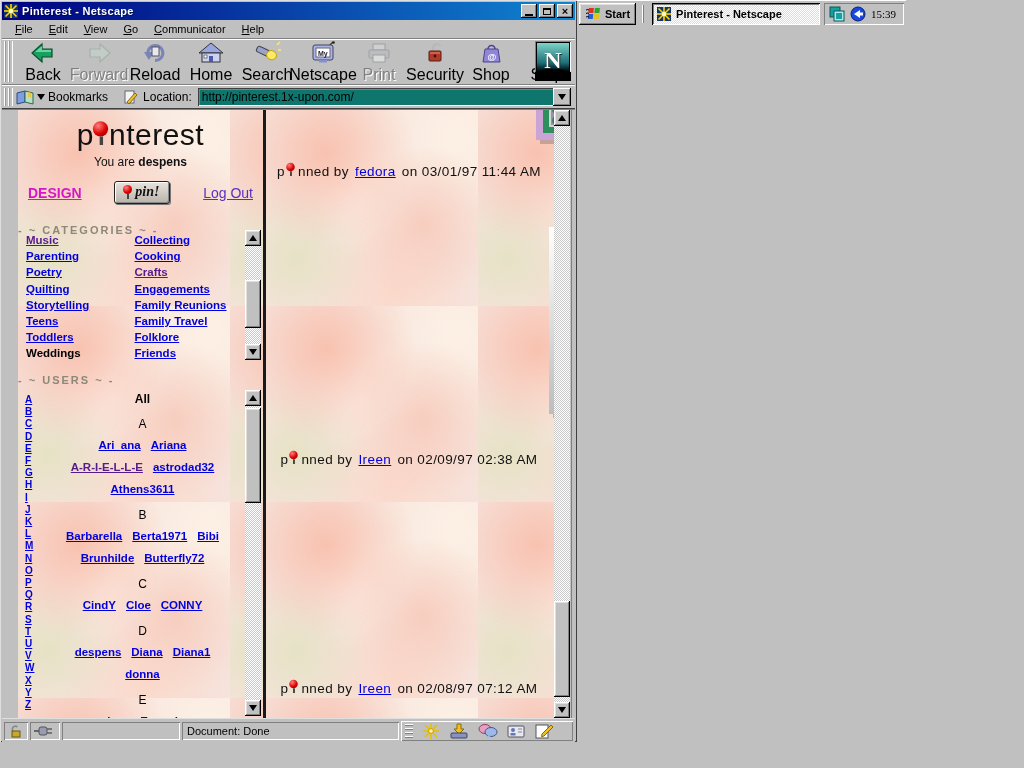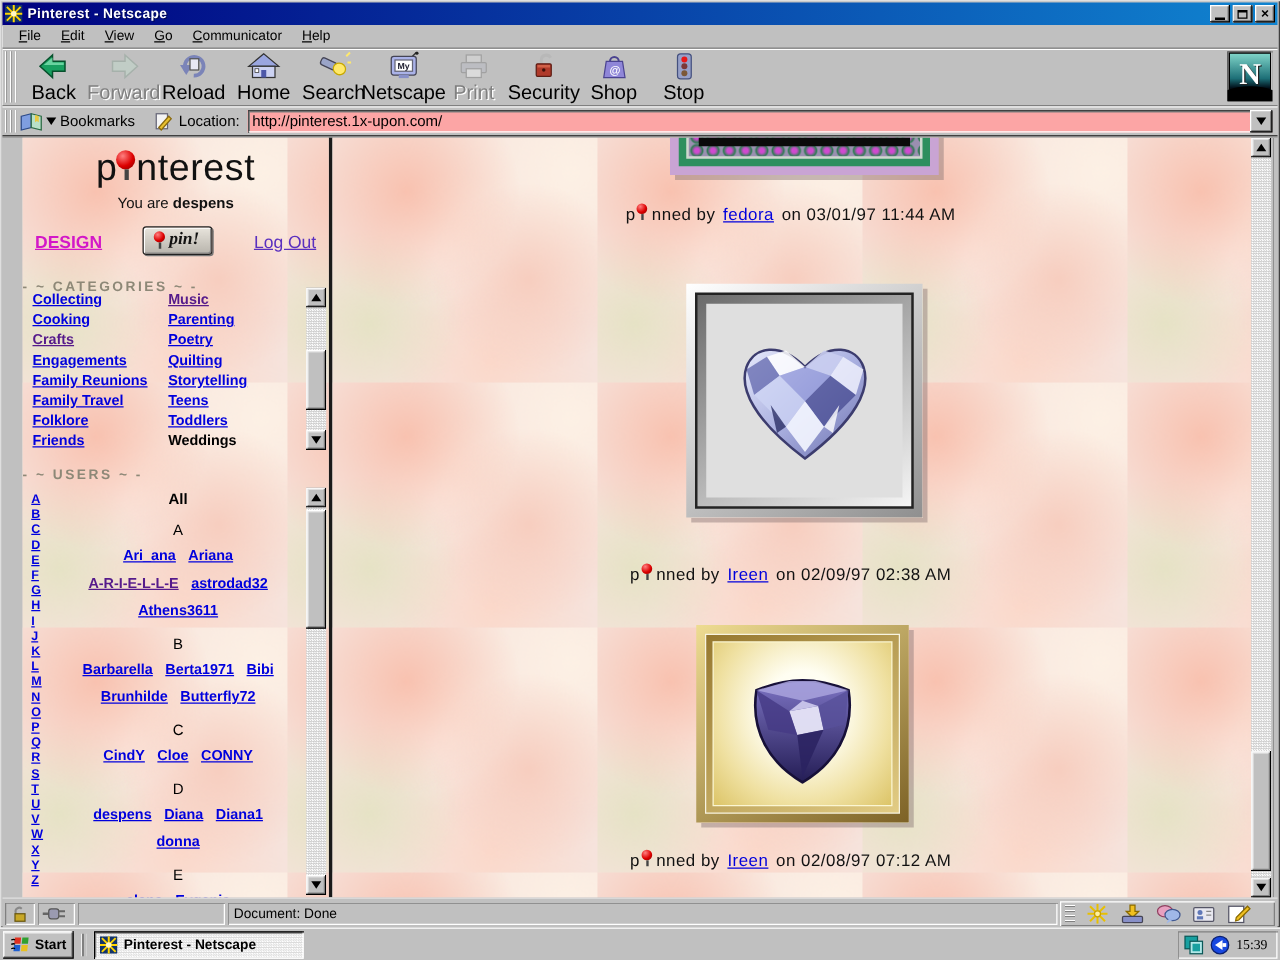--- a/index.html
+++ b/index.html
@@ -1,19 +1,19 @@
 <!DOCTYPE html>
 <html><head>
 <meta charset="utf-8">
 <style>
   * { margin:0; padding:0; box-sizing:border-box; }
   html,body { width:1024px; height:768px; overflow:hidden; }
   body { font-family:"Liberation Sans", sans-serif; background:#c0c0c0; }
 
-  .screen { width:1024px; height:768px; display:flex; flex-direction:column; }
+  .screen { width:1024px; height:768px; display:flex; flex-direction:row; }
 
   
   .ns-window { height:742px; background:#c0c0c0; padding:2px 2px 0 2px;
     box-shadow: inset 1px 1px 0 #dfdfdf, inset -1px -1px 0 #404040; display:flex; flex-direction:column; }
 
   .titlebar { height:18px; background:linear-gradient(90deg,#000080,#1084d0); display:flex; align-items:center; padding:0 2px; }
   .titlebar .title { color:#fff; font-weight:bold; font-size:11px; margin-left:4px; flex:1;
     text-shadow:1px 1px 0 rgba(0,0,0,.4); letter-spacing:.3px; }
   .tb-sysbtn { width:16px; height:14px; background:#c0c0c0; margin-left:2px;
     box-shadow: inset -1px -1px 0 #000, inset 1px 1px 0 #fff, inset -2px -2px 0 #808080;
@@ -36,21 +36,21 @@
   .tb-btn.disabled svg { opacity:.55; filter:grayscale(35%); }
   .throbber { position:absolute; right:4px; top:2px; width:36px; height:40px; background:#000;
     box-shadow: inset 1px 1px 0 #808080, inset -1px -1px 0 #fff; overflow:hidden; }
   .throbber .sky { position:absolute; inset:2px; background:linear-gradient(#7fd4c8,#1d6f77 55%,#02131d 75%,#000); }
   .throbber .hill { position:absolute; left:-8px; right:-8px; bottom:-10px; height:22px; background:#000; border-radius:50% 50% 0 0; }
   .throbber .nletter { position:absolute; width:100%; text-align:center; top:6px; color:#fff; font-family:"Liberation Serif",serif; font-weight:bold; font-size:24px; text-shadow:1px 1px 0 #222; }
 
   .locbar { height:24px; display:flex; align-items:center; border-bottom:1px solid #404040; padding-right:4px; }
   .loc-label { font-size:12px; margin:0 6px 0 3px; }
   .loc-book { display:flex; align-items:center; }
-  .loc-field { flex:1; height:18px; background:#fca5a5; box-shadow: inset 1px 1px 0 #404040, inset -1px -1px 0 #fff, inset 2px 2px 0 #808080;
+  .loc-field { flex:1; height:18px; background:#0f766e; box-shadow: inset 1px 1px 0 #404040, inset -1px -1px 0 #fff, inset 2px 2px 0 #808080;
     display:flex; align-items:center; }
   .loc-url { font-size:12px; padding-left:4px; flex:1; color:#000; white-space:nowrap; }
   .loc-drop { width:18px; height:18px; background:#c0c0c0; box-shadow: inset -1px -1px 0 #000, inset 1px 1px 0 #fff, inset -2px -2px 0 #808080;
     display:flex; align-items:center; justify-content:center; }
   .tri { width:0; height:0; }
   .tri-down { border-left:4px solid transparent; border-right:4px solid transparent; border-top:6px solid #000; }
   .tri-up { border-left:4px solid transparent; border-right:4px solid transparent; border-bottom:6px solid #000; }
 
   
   .content { flex:1; display:flex; overflow:hidden; border-top:1px solid #808080;padding-left:16px; }
@@ -348,39 +348,39 @@
             <span class="pushpin"></span>
             <span class="pin-btn-label">pin!</span>
           </span>
           <a class="logout-link" href="#">Log Out</a>
         </div>
 
         <div class="side-header">- ~ CATEGORIES ~ -</div>
 
         <div class="cat-pane">
           <div class="cat-cols">
+            <div class="cat-col" id="catcol2">
+                <a href="#" class="slink visited">Music</a>
+                <a href="#" class="slink">Parenting</a>
+                <a href="#" class="slink">Poetry</a>
+                <a href="#" class="slink">Quilting</a>
+                <a href="#" class="slink">Storytelling</a>
+                <a href="#" class="slink">Teens</a>
+                <a href="#" class="slink">Toddlers</a>
+                <span class="cat-current">Weddings</span>
+              </div>
             <div class="cat-col" id="catcol1">
                 <a href="#" class="slink">Collecting</a>
                 <a href="#" class="slink">Cooking</a>
                 <a href="#" class="slink visited">Crafts</a>
                 <a href="#" class="slink">Engagements</a>
                 <a href="#" class="slink">Family Reunions</a>
                 <a href="#" class="slink">Family Travel</a>
                 <a href="#" class="slink">Folklore</a>
                 <a href="#" class="slink">Friends</a>
-              </div>
-            <div class="cat-col" id="catcol2">
-                <a href="#" class="slink visited">Music</a>
-                <a href="#" class="slink">Parenting</a>
-                <a href="#" class="slink">Poetry</a>
-                <a href="#" class="slink">Quilting</a>
-                <a href="#" class="slink">Storytelling</a>
-                <a href="#" class="slink">Teens</a>
-                <a href="#" class="slink">Toddlers</a>
-                <span class="cat-current">Weddings</span>
               </div>
           </div>
           <div class="scrollbar" style="right:2px; top:0; height:130px;">
             <div class="sb-btn">
                 <div class="tri tri-up"></div>
               </div>
             <div class="sb-track">
                 <div class="sb-thumb" style="top:34px;height:48px;"></div>
               </div>
             <div class="sb-btn">

